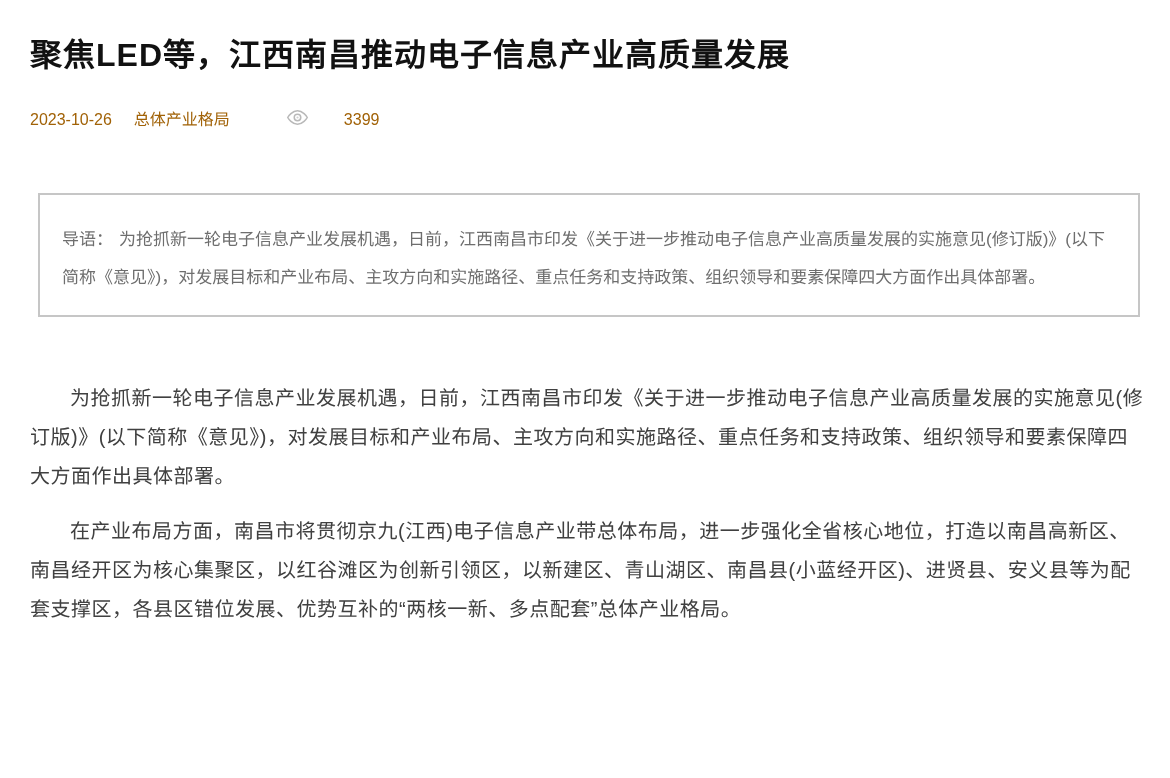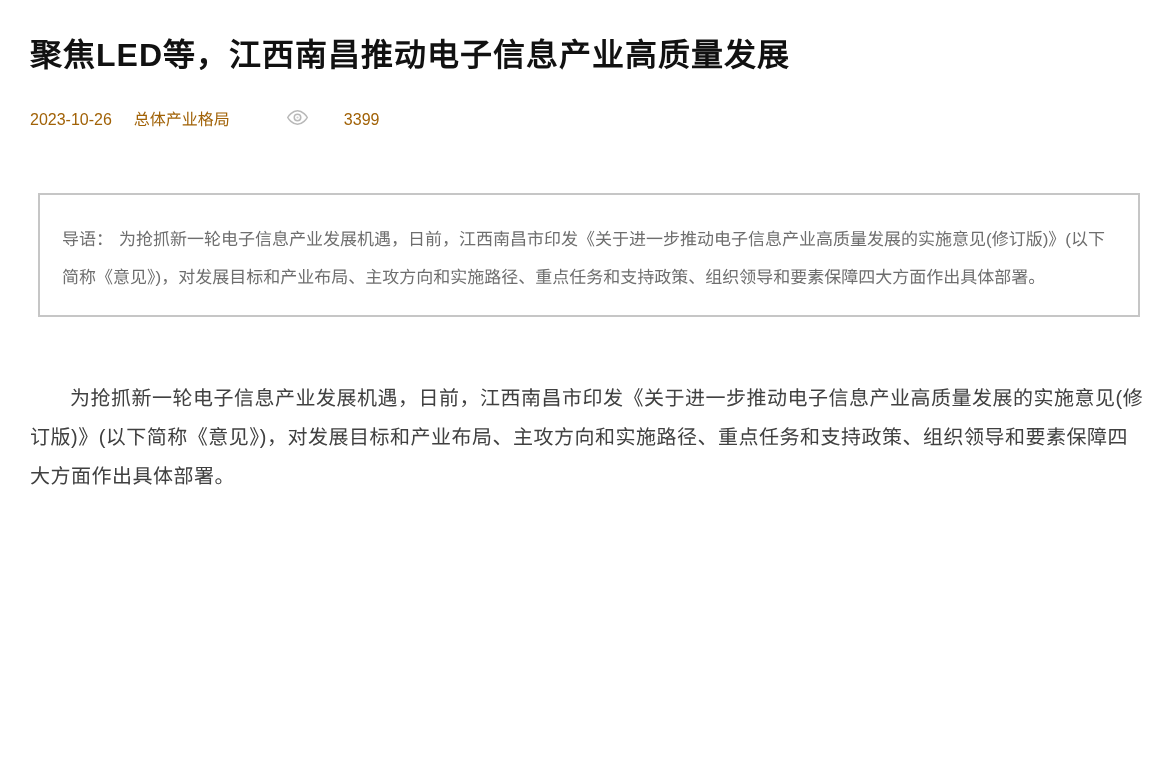--- a/index.html
+++ b/index.html
@@ -91,15 +91,16 @@
       </span>
     </div>
 
     <div class="intro-box">
       <span class="intro-label">导语：</span><span>为抢抓新一轮电子信息产业发展机遇，日前，江西南昌市印发《关于进一步推动电子信息产业高质量发展的实施意见(修订版)》(以下简称《意见》)，对发展目标和产业布局、主攻方向和实施路径、重点任务和支持政策、组织领导和要素保障四大方面作出具体部署。</span>
     </div>
 
     <p class="body-para">为抢抓新一轮电子信息产业发展机遇，日前，江西南昌市印发《关于进一步推动电子信息产业高质量发展的实施意见(修订版)》(以下简称《意见》)，对发展目标和产业布局、主攻方向和实施路径、重点任务和支持政策、组织领导和要素保障四大方面作出具体部署。</p>
 
 
+    <p class="body-para">在产业布局方面，南昌市将贯彻京九(江西)电子信息产业带总体布局，进一步强化全省核心地位，打造以南昌高新区、南昌经开区为核心集聚区，以红谷滩区为创新引领区，以新建区、青山湖区、南昌县(小蓝经开区)、进贤县、安义县等为配套支撑区，各县区错位发展、优势互补的“两核一新、多点配套”总体产业格局。</p>
 
   </div>
 </div>
 
 </body></html>

